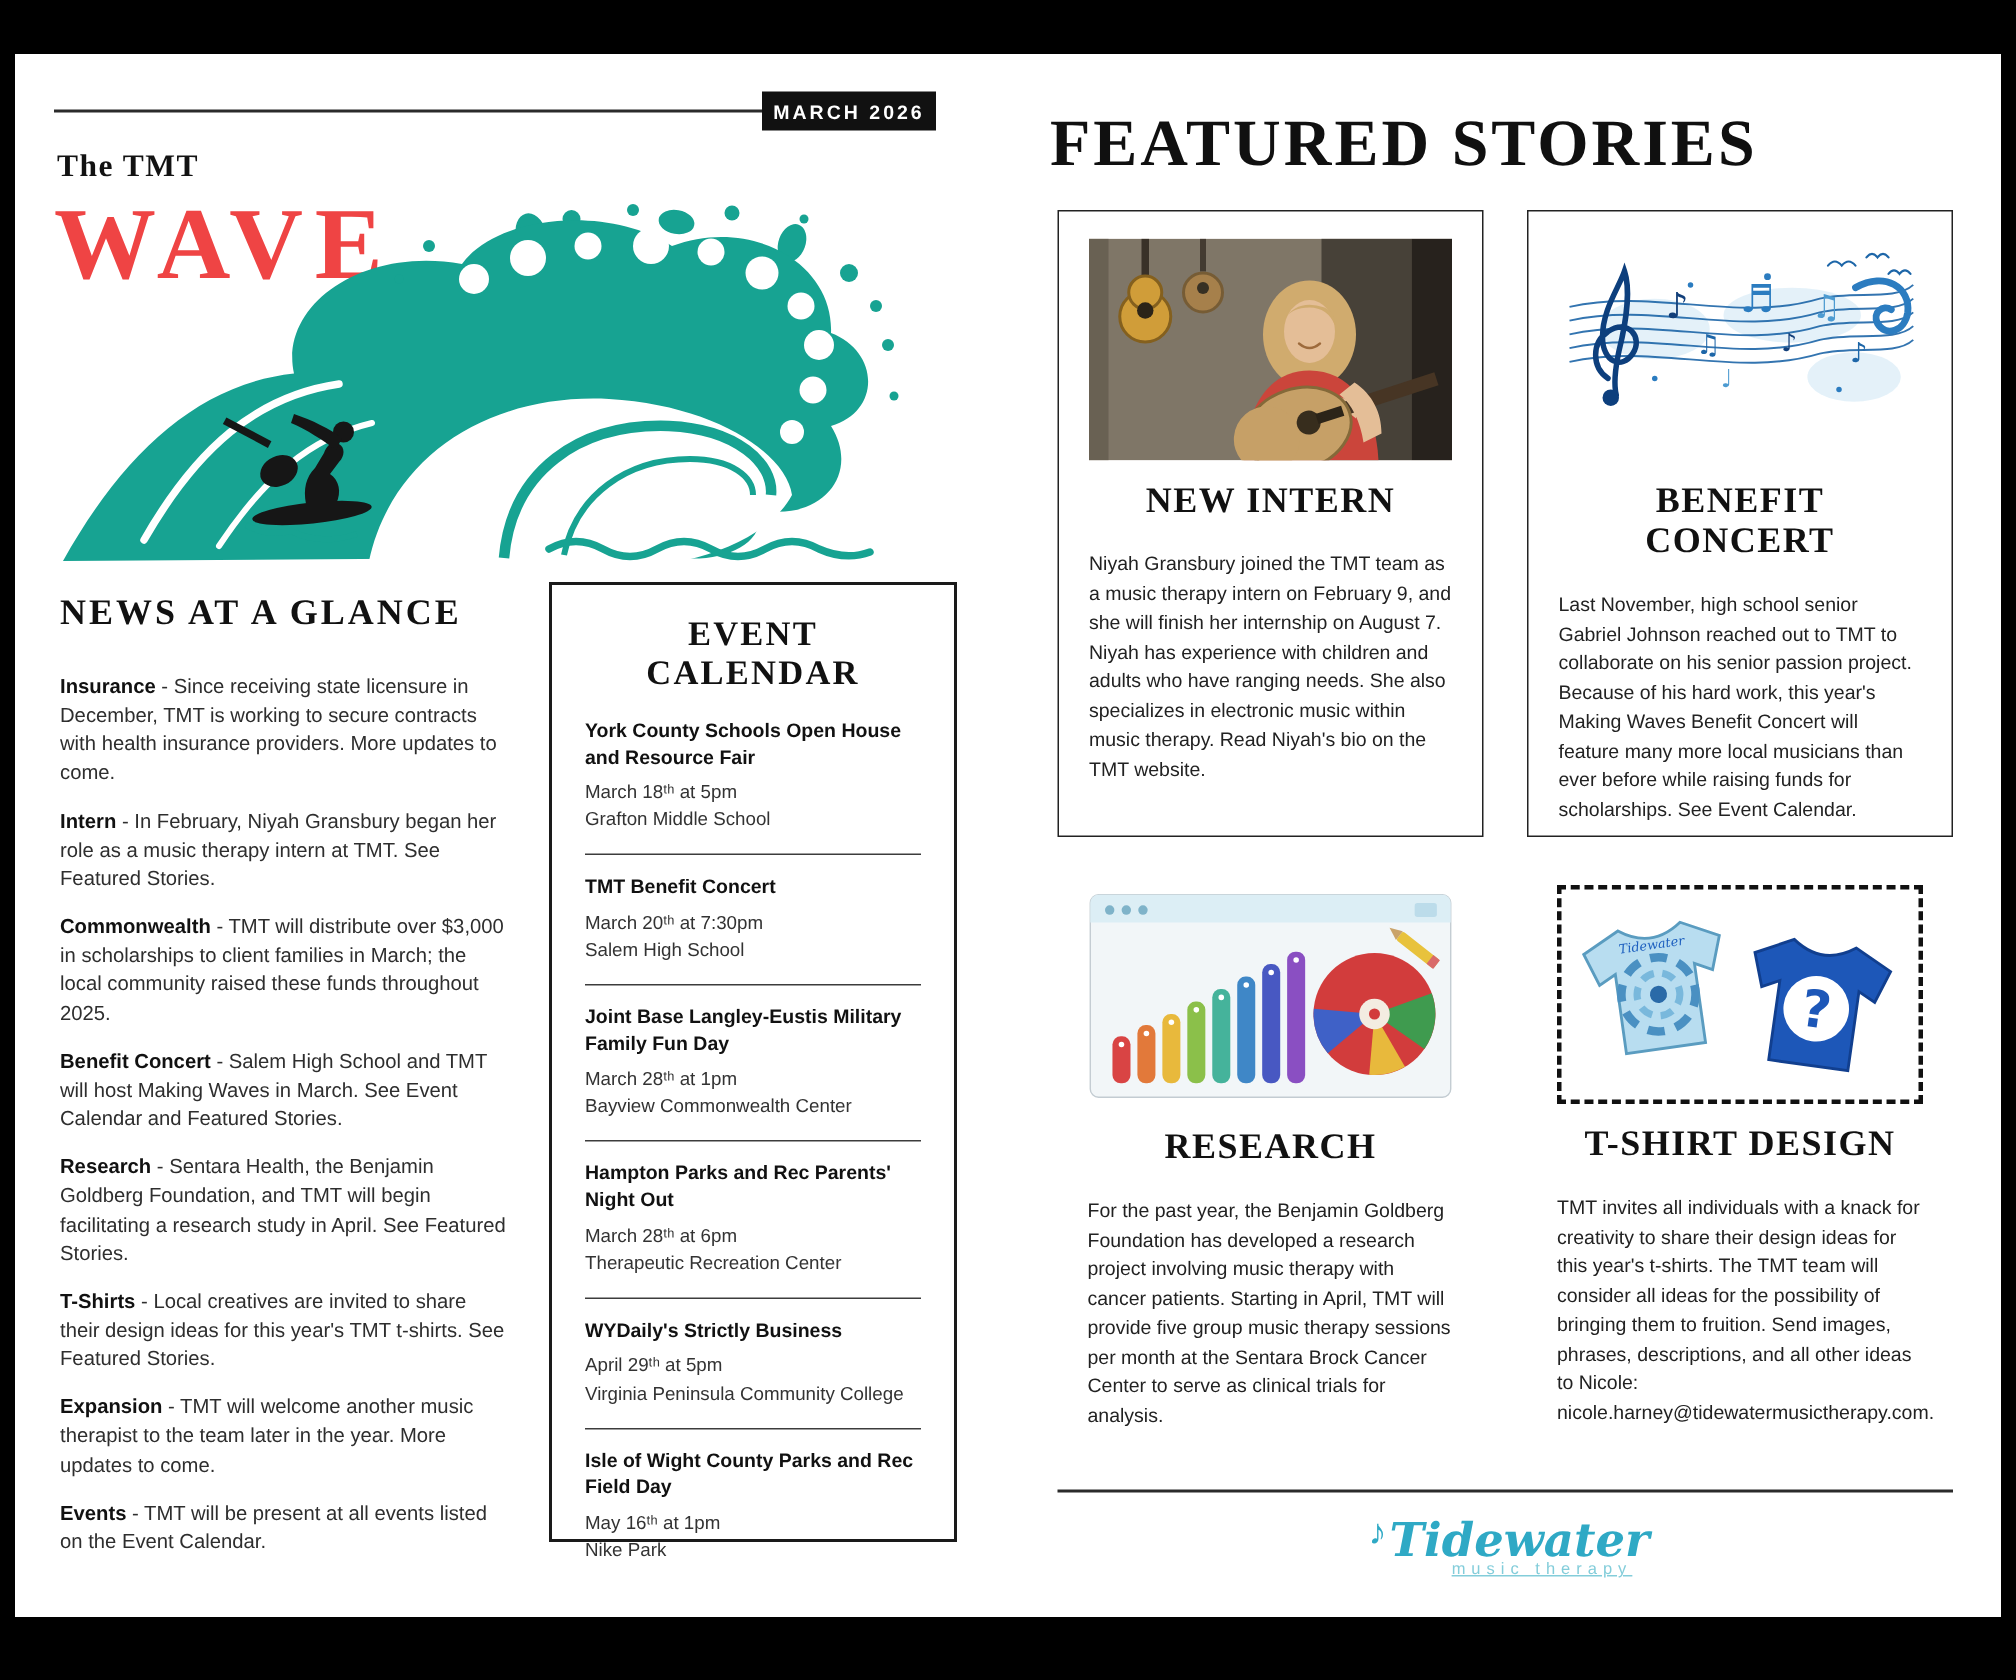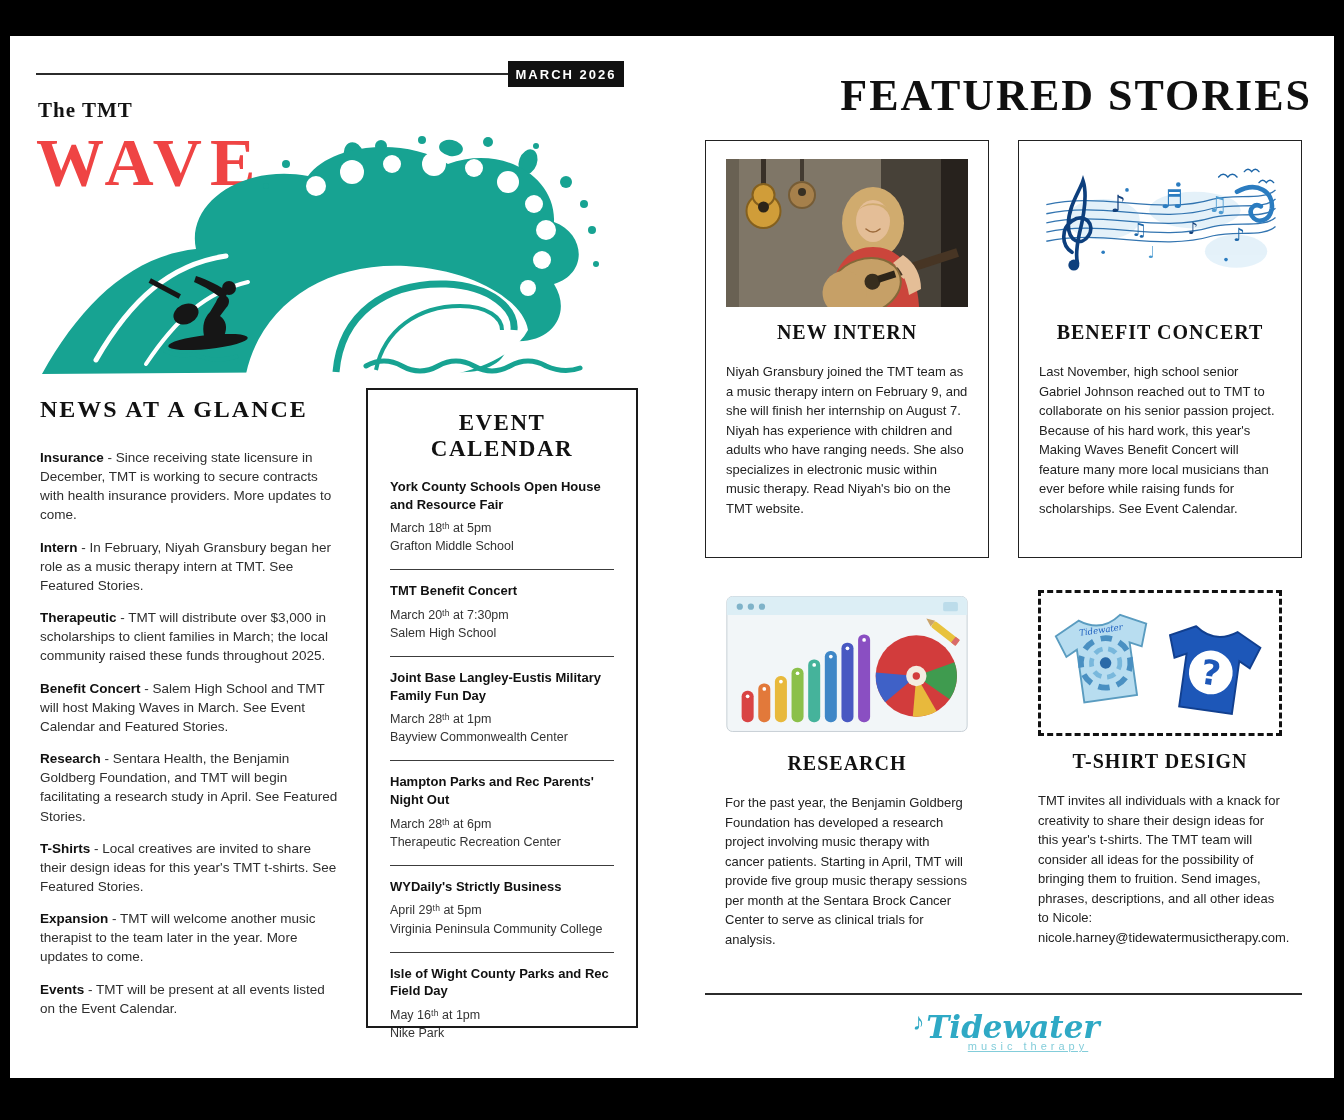--- a/index.html
+++ b/index.html
@@ -44,36 +44,36 @@
     margin:6px 0 4px 0;text-align:center;font-family:"Liberation Serif","DejaVu Serif",serif;
     font-size:23px;font-weight:600;letter-spacing:1.5px;color:#111;
   }
   .event{padding:12px 0 14px 0;border-bottom:1px solid #3c3c3c;}
   .event:last-child{border-bottom:none;}
   .ev-name{margin:0 0 6px 0;font-size:13px;font-weight:bold;color:#111;line-height:1.35;}
   .ev-date,.ev-loc{margin:0;font-size:12.5px;color:#333;line-height:1.45;}
 
   
   .rp-title{
-    left:690px;top:34px;width:612px;margin:0;text-align:right;
+    left:690px;top:34px;width:612px;margin:0;text-align:left;
     font-family:"Liberation Serif","DejaVu Serif",serif;
     font-size:44px;font-weight:600;letter-spacing:2px;color:#101010;
   }
   .card{box-sizing:border-box;width:284px;padding:18px 20px;background:#fff;}
   .card.bordered{border:1.5px solid #222;height:418px;}
   .c0{left:695px;top:104px;}
   .c1{left:1008px;top:104px;}
   .c2{left:695px;top:536px;}
   .c3{left:1008px;top:536px;}
   .card-img{width:100%;height:148px;overflow:hidden;}
   .card-img svg{display:block;width:100%;height:100%;}
   .card-img.dashed{border:3px dashed #111;box-sizing:border-box;height:146px;padding:3px;}
   .card-title{
     margin:14px 0 0 0;text-align:center;font-family:"Liberation Serif","DejaVu Serif",serif;
-    font-size:20px;font-weight:600;letter-spacing:1px;color:#111;
+    font-size:24px;font-weight:600;letter-spacing:1px;color:#111;
   }
   .card-text{margin:18px 0 0 0;font-size:13px;line-height:1.5;color:#222;}
 
   .rp-rule{left:695px;top:957px;width:597px;height:2px;background:#2b2b2b;}
   .logo{left:690px;top:972px;width:612px;text-align:center;}
   .logo-note{font-size:24px;color:var(--logo_teal,#2fa9c5);vertical-align:8px;margin-right:2px;}
   .logo-name{
     font-family:"DejaVu Serif","Liberation Serif",serif;font-style:italic;font-weight:bold;
     font-size:31px;color:var(--logo_teal,#2fa9c5);
   }
@@ -140,21 +140,21 @@
       <rect x="112" y="152" width="34" height="5" transform="rotate(28 129 154)"></rect>
     </g>
     <path fill="none" stroke="#17a392" stroke-width="4" d="M128,216 q14,8 30,4 q20,10 44,2"></path>
   </svg>
 
   <h2 class="abs news-title">NEWS AT A GLANCE</h2>
 
   <div class="abs news-col">
     <p class="news-item"><b>Insurance</b> <span>- Since receiving state licensure in December, TMT is working to secure contracts with health insurance providers. More updates to come.</span></p>
     <p class="news-item"><b>Intern</b> <span>- In February, Niyah Gransbury began her role as a music therapy intern at TMT. See Featured Stories.</span></p>
-    <p class="news-item"><b>Therapeutic</b> <span>- TMT will distribute over $3,000 in scholarships to client families in March; the local community raised these funds throughout 2025.</span></p>
+    <p class="news-item"><b>Commonwealth</b> <span>- TMT will distribute over $3,000 in scholarships to client families in March; the local community raised these funds throughout 2025.</span></p>
     <p class="news-item"><b>Benefit Concert</b> <span>- Salem High School and TMT will host Making Waves in March. See Event Calendar and Featured Stories.</span></p>
     <p class="news-item"><b>Research</b> <span>- Sentara Health, the Benjamin Goldberg Foundation, and TMT will begin facilitating a research study in April. See Featured Stories.</span></p>
     <p class="news-item"><b>T-Shirts</b> <span>- Local creatives are invited to share their design ideas for this year's TMT t-shirts. See Featured Stories.</span></p>
     <p class="news-item"><b>Expansion</b> <span>- TMT will welcome another music therapist to the team later in the year. More updates to come.</span></p>
     <p class="news-item"><b>Events</b> <span>- TMT will be present at all events listed on the Event Calendar.</span></p>
   </div>
 
   <div class="abs calendar">
     <h2 class="cal-title">EVENT CALENDAR</h2>
     <div class="event">

